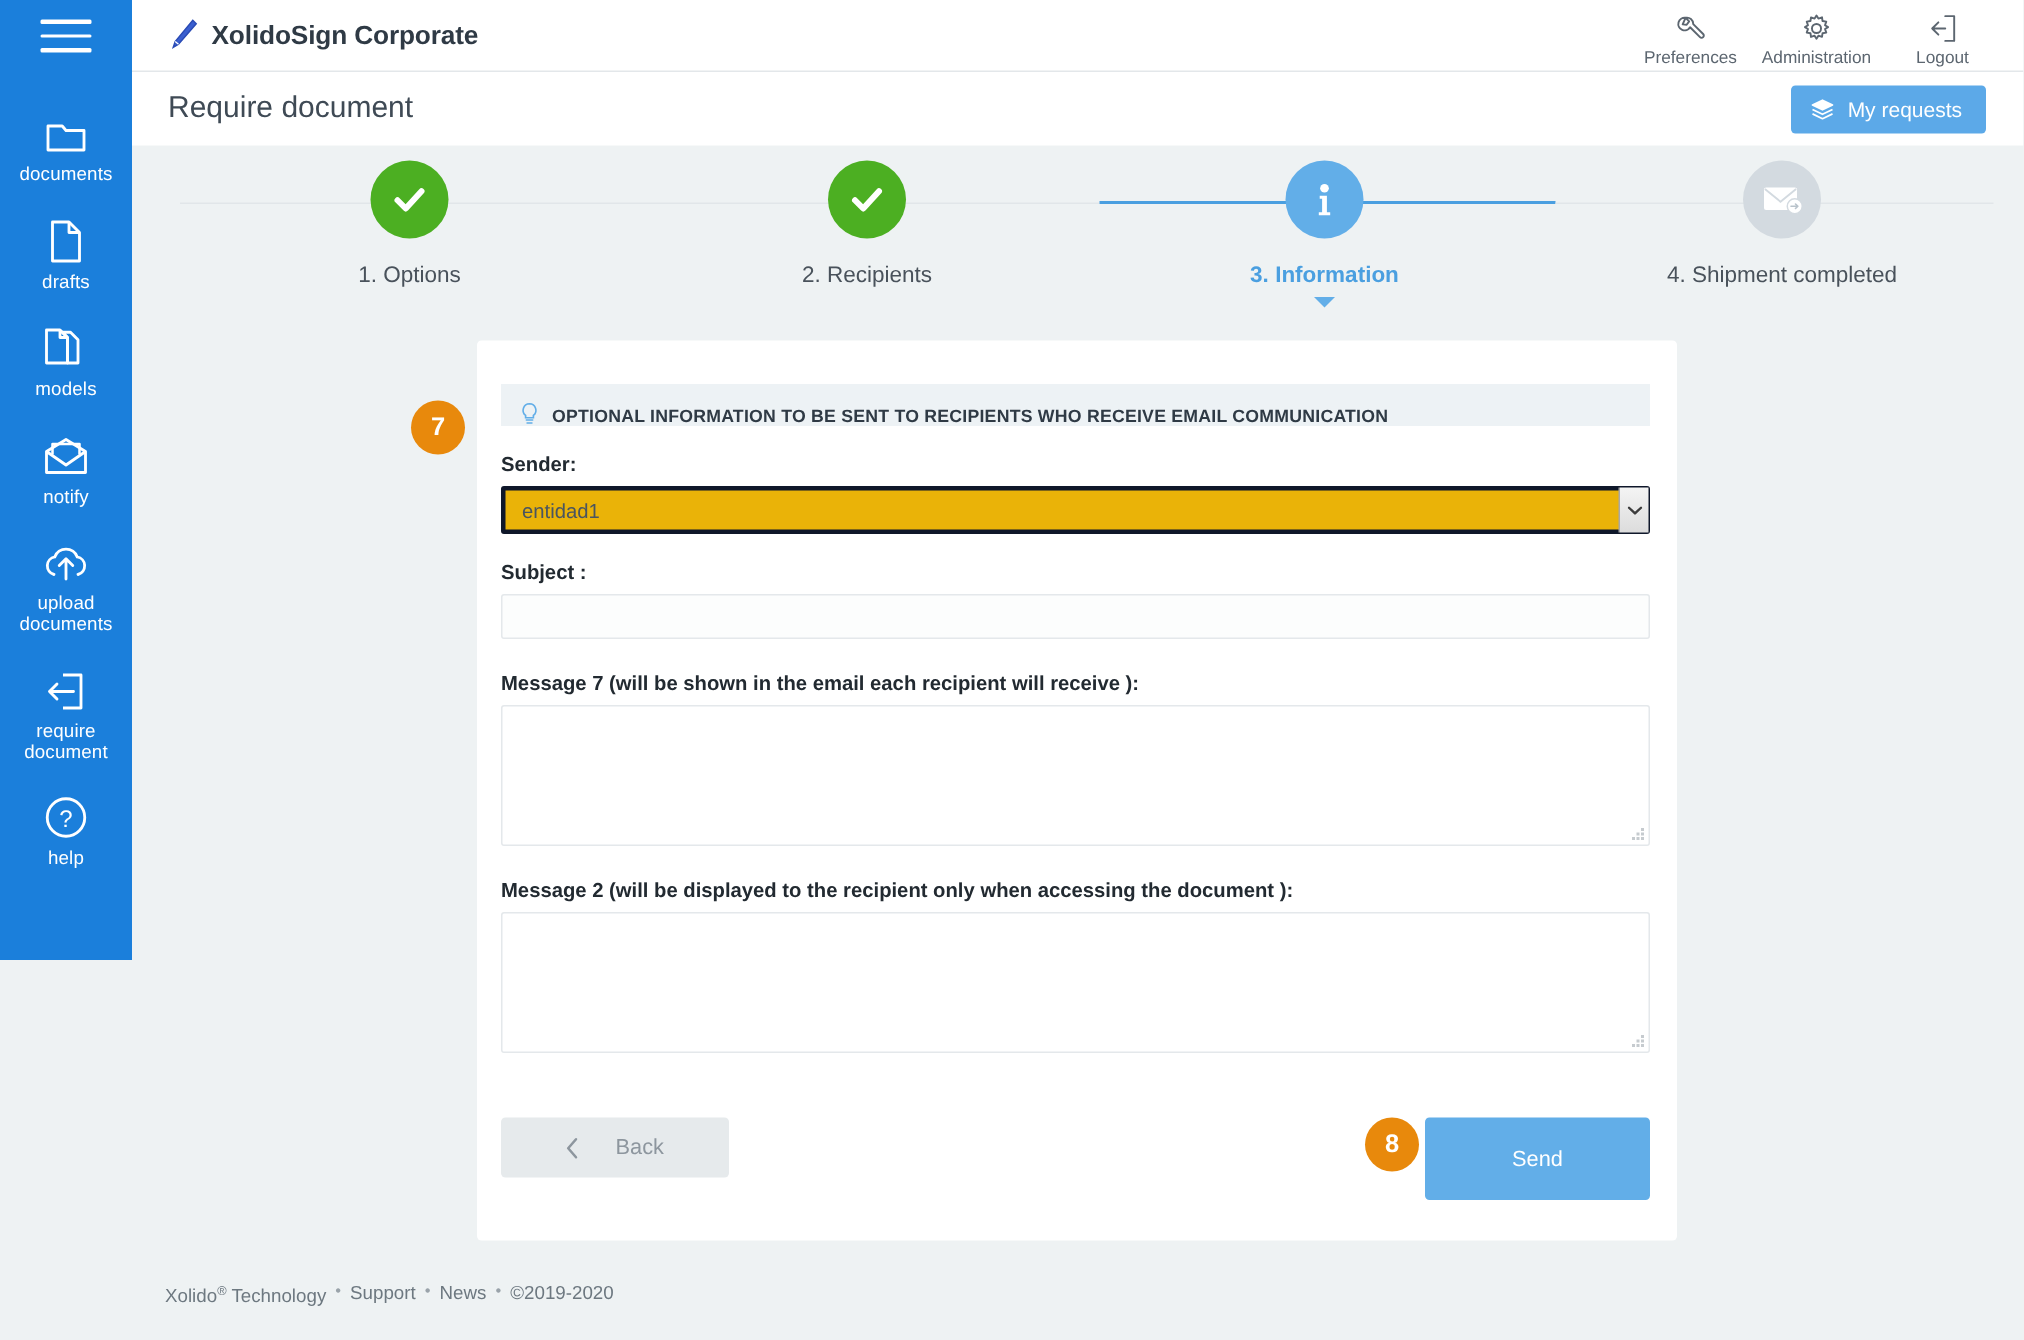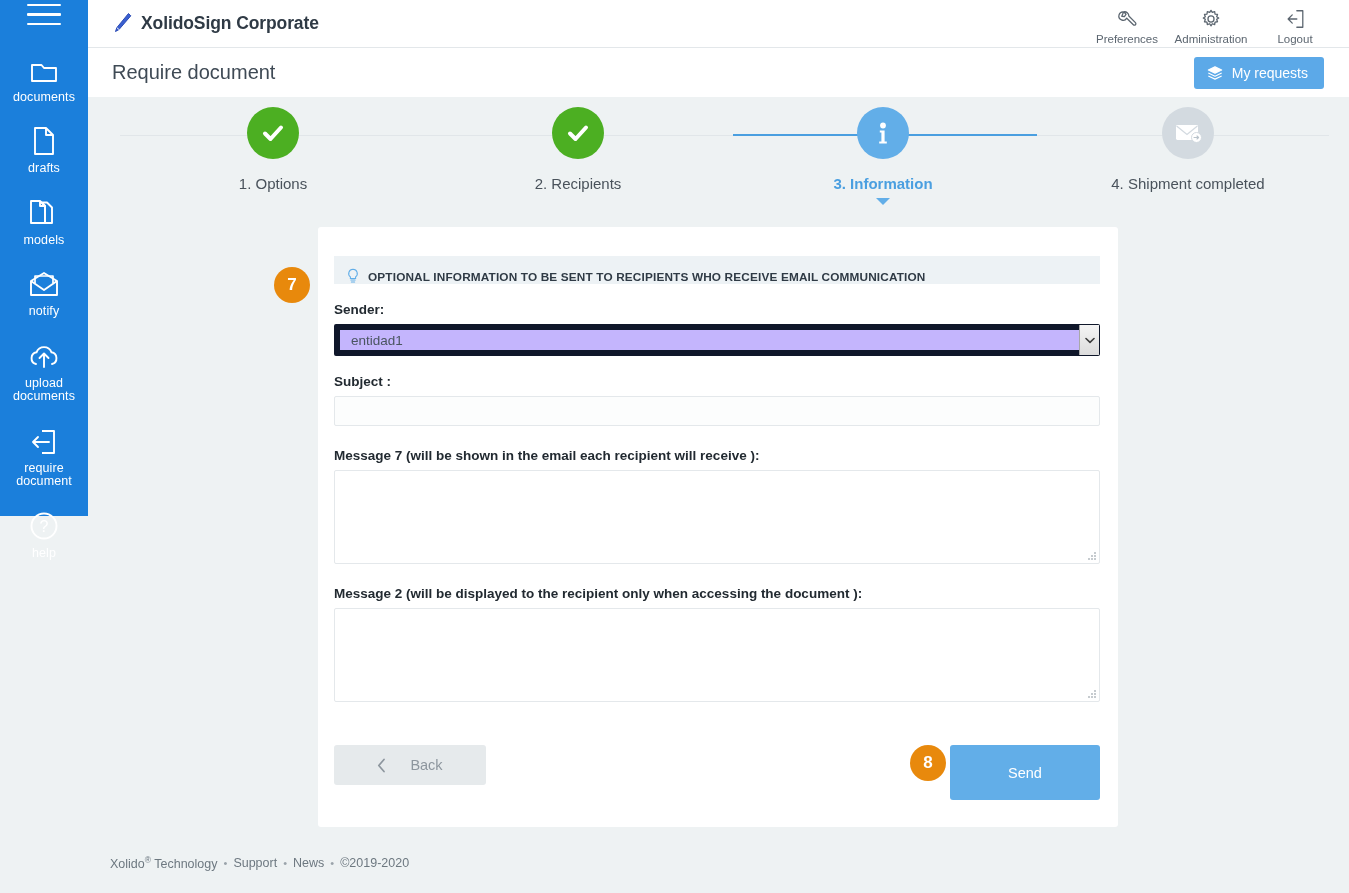--- a/index.html
+++ b/index.html
@@ -10,21 +10,21 @@
     font-family: "Liberation Sans", sans-serif;
     background: #eef2f3;
   }
 
   
   #app { position: relative; width: 1349px; height: 893px; background: #eef2f3; }
 
   
   #sidebar {
     position: absolute; left: 0; top: 0;
-    width: 88px; height: 516px;
+    width: 88px; height: 640px;
     background: #1B7FDB;
     color: #fff;
     display: flex; flex-direction: column; align-items: center;
   }
   .hamburger {
     width: 88px; height: 48px;
     display: flex; flex-direction: column; justify-content: center; align-items: center;
     cursor: pointer;
   }
   .hamburger i {
@@ -143,22 +143,22 @@
 
   .formwrap { padding: 0 18px 0 16px; }
   .flabel {
     font-size: 13.5px; font-weight: bold; color: #222a31;
     margin: 18px 0 7px 0;
   }
   .flabel.m1 { margin-top: 22px; }
 
   select.xfield {
     width: 100%; height: 32px;
-    border: 6px solid #0f172a; border-radius: 2px;
-    background: #c4b5fd; color: #4a5560;
+    border: 3px solid #0f172a; border-radius: 2px;
+    background: #eab308; color: #4a5560;
     font-size: 13.5px; padding-left: 11px;
     font-family: "Liberation Sans", sans-serif;
     -webkit-appearance: none; appearance: none;
   }
   .selwrap { position: relative; }
   .selwrap .selbtn {
     position: absolute; right: 1px; top: 1px;
     width: 20px; height: 30px;
     background: linear-gradient(#f4f4f4, #dcdcdc);
     border-left: 1px solid #a8a8a8;
@@ -206,21 +206,21 @@
     font-family: "Liberation Sans", sans-serif;
   }
 
   
   #footer {
     position: absolute; left: 88px; bottom: 0; right: 0; height: 60px;
     display: flex; align-items: center;
   }
   #footer .fcontent {
     margin-left: 22px; font-size: 12.5px; color: #6d7880;
-    display: flex; align-items: center; gap: 6px;
+    display: flex; align-items: flex-start; gap: 6px;
   }
   #footer a { color: #6d7880; text-decoration: none; cursor: pointer; }
   #footer .dot { color: #9aa3aa; font-size: 11px; }
   sup { font-size: 8.5px; }
 </style>
 </head>
 <body>
 
 <div id="app">
 

